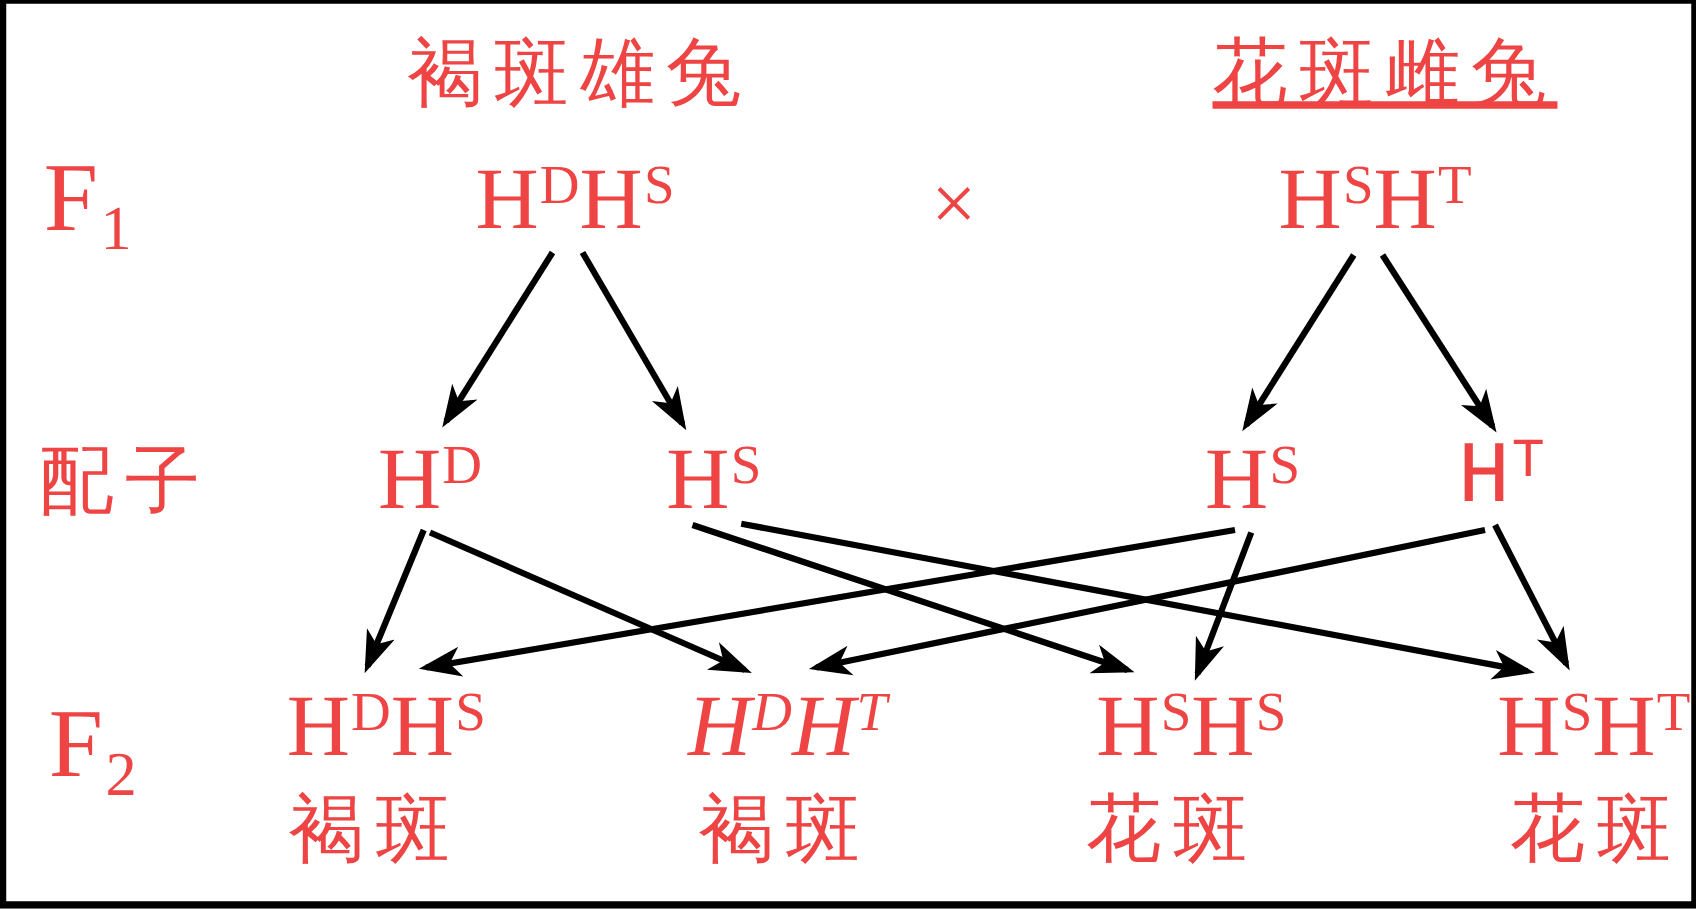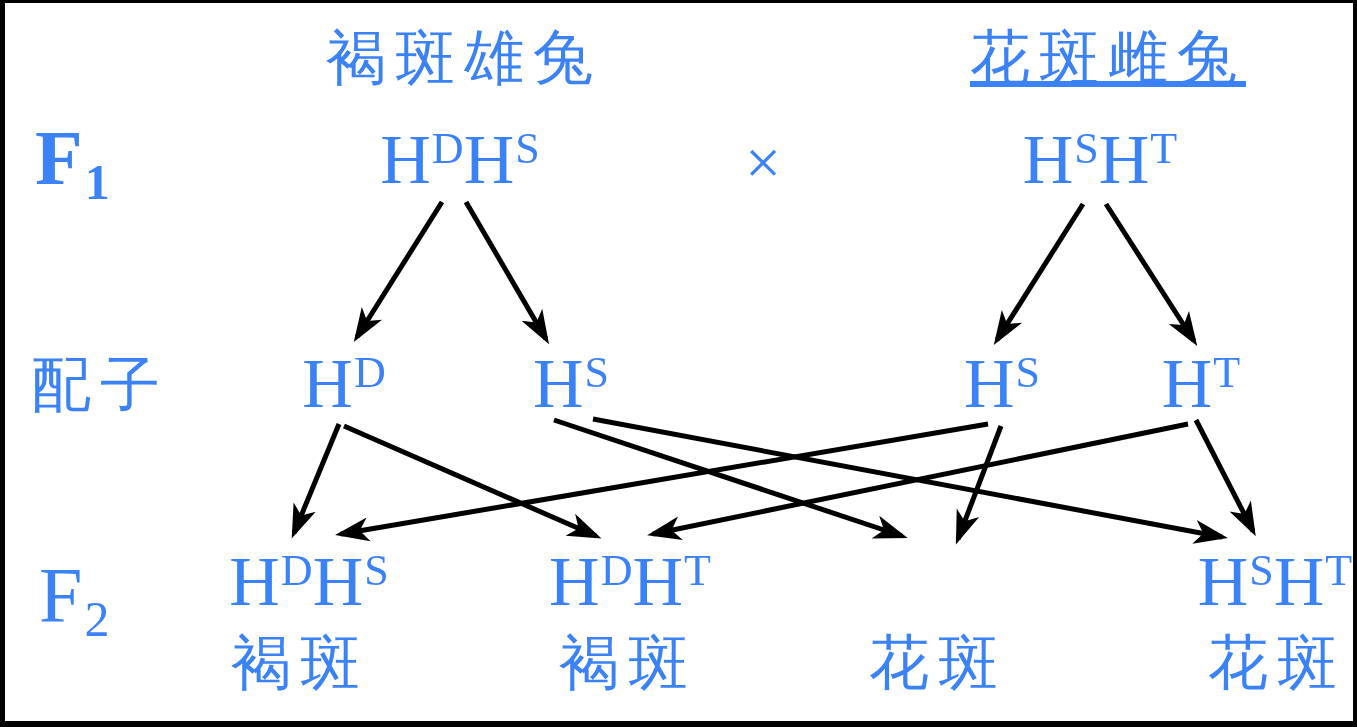--- a/index.html
+++ b/index.html
@@ -10,21 +10,21 @@
     box-sizing: border-box;
     background: #ffffff;
     border-style: solid;
     border-color: #000000;
     border-width: 3px 4px 6px 5px;
     font-family: "Liberation Serif", "DejaVu Serif", serif;
     color: #000000;
     overflow: hidden;
   }
   .arrow-layer { position: absolute; left: 0; top: 0; width: 1357px; height: 727px; }
-  .txt { position: absolute; line-height: 1; white-space: nowrap; color: #3b82f6; }
+  .txt { position: absolute; line-height: 1; white-space: nowrap; color: #ef4444; }
   .centered { transform: translateX(-50%); }
   .cjk { font-size: 60px; letter-spacing: 9px; }
   .genotype { font-size: 70px; }
   .genotype sup {
     font-size: 44px;
     line-height: 0;
     vertical-align: 20px;
     margin-left: 1px;
   }
   .rowlabel { font-size: 78px; }
@@ -60,44 +60,45 @@
       <line x1="983" y1="421" x2="336" y2="531" marker-end="url(#ah)"></line>
       <line x1="996" y1="423" x2="953" y2="536" marker-end="url(#ah)"></line>
       <line x1="1183" y1="421" x2="648" y2="531" marker-end="url(#ah)"></line>
       <line x1="1191" y1="417" x2="1248" y2="528" marker-end="url(#ah)"></line>
     </g>
   </svg>
 
   <div class="txt cjk centered" style="left:459px; top:25px;">褐斑雄兔</div>
   <div class="txt cjk centered" style="left:1103px; top:25px;text-decoration:underline;">花斑雌兔</div>
 
-  <div class="txt rowlabel" style="left:30px; top:116px;font-weight:bold;"><span>F</span><sub>1</sub></div>
+  <div class="txt rowlabel" style="left:30px; top:116px;"><span>F</span><sub>1</sub></div>
 
   <div class="txt genotype centered" style="left:455px; top:122px;"><span>H</span><sup>D</sup><span>H</span><sup>S</sup></div>
 
   <div class="txt cross centered" style="left:758px; top:128px;">×</div>
 
   <div class="txt genotype centered" style="left:1095px; top:122px;"><span>H</span><sup>S</sup><span>H</span><sup>T</sup></div>
 
   <div class="txt cjk" style="left:26px; top:352px;">配子</div>
 
   <div class="txt genotype centered" style="left:339px; top:346px;"><span>H</span><sup>D</sup></div>
 
   <div class="txt genotype centered" style="left:566px; top:346px;"><span>H</span><sup>S</sup></div>
 
   <div class="txt genotype centered" style="left:997px; top:346px;"><span>H</span><sup>S</sup></div>
 
-  <div class="txt genotype centered" style="left:1196px; top:346px;"><span>H</span><sup>T</sup></div>
+  <div class="txt genotype centered" style="left:1196px; top:346px;font-family:Liberation Mono, monospace;"><span>H</span><sup>T</sup></div>
 
   <div class="txt rowlabel" style="left:34px; top:541px;margin-top:12px;"><span>F</span><sub>2</sub></div>
 
   <div class="txt genotype centered" style="left:304px; top:544px;"><span>H</span><sup>D</sup><span>H</span><sup>S</sup></div>
 
-  <div class="txt genotype centered" style="left:625px; top:544px;"><span>H</span><sup>D</sup><span>H</span><sup>T</sup></div>
+  <div class="txt genotype centered" style="left:625px; top:544px;font-style:italic;"><span>H</span><sup>D</sup><span>H</span><sup>T</sup></div>
 
+  <div class="txt genotype centered" style="left:948px; top:544px;"><span>H</span><sup>S</sup><span>H</span><sup>S</sup></div>
 
   <div class="txt genotype centered" style="left:1270px; top:544px;"><span>H</span><sup>S</sup><span>H</span><sup>T</sup></div>
 
   <div class="txt cjk centered" style="left:295px; top:630px;">褐斑</div>
   <div class="txt cjk centered" style="left:623px; top:630px;">褐斑</div>
   <div class="txt cjk centered" style="left:933px; top:630px;">花斑</div>
   <div class="txt cjk centered" style="left:1272px; top:630px;">花斑</div>
 
 </div>
 

